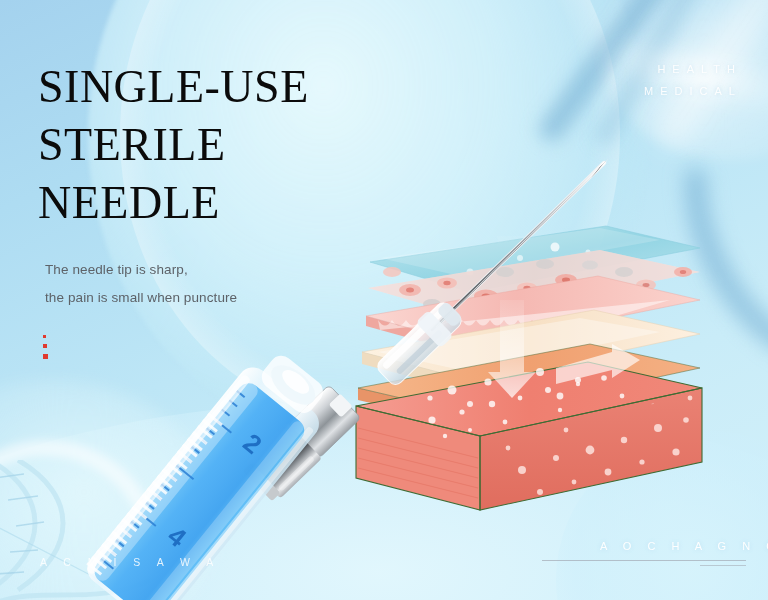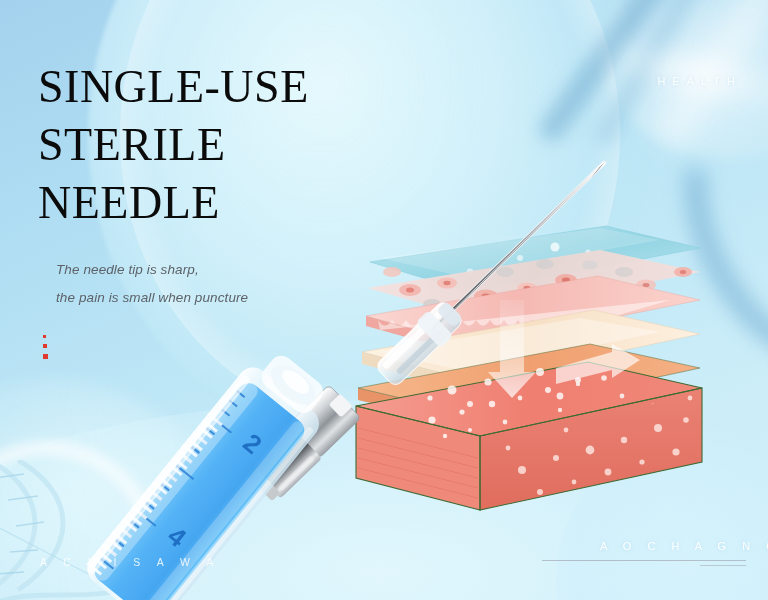--- a/index.html
+++ b/index.html
@@ -104,32 +104,32 @@
     pointer-events:none;opacity:.85;filter:blur(.6px);
   }
 
   
   .title{
     position:absolute;left:38px;top:58px;width:330px;
     color:#0b0b0b;font-size:46px;line-height:58px;
     font-weight:300;letter-spacing:.5px;white-space:pre-line;font-family:Liberation Serif, serif;
   }
   .subtitle{
-    position:absolute;left:56px;top:256px;width:320px;
+    position:absolute;left:45px;top:256px;width:320px;
     color:#5d6268;font-size:13.5px;line-height:28px;
-    font-weight:400;white-space:pre-line;letter-spacing:.1px;font-style:italic;
+    font-weight:400;white-space:pre-line;letter-spacing:.1px;
   }
   .dots{position:absolute;left:43px;top:335px;}
   .dots i{display:block;background:#e03a2f;margin-bottom:6px;}
   .dots i:nth-child(1){width:3px;height:3px;}
   .dots i:nth-child(2){width:4px;height:4px;}
   .dots i:nth-child(3){width:5px;height:5px;}
 
   .brand-tr{
-    position:absolute;right:26px;top:70px;text-align:right;
+    position:absolute;right:26px;top:58px;text-align:right;
     color:rgba(255,255,255,.92);font-size:11px;line-height:22px;
     letter-spacing:7px;font-weight:400;
     text-shadow:0 0 4px rgba(160,205,230,.5);
   }
   .brand-tr div{white-space:nowrap;}
 
   .brand-br{
     position:absolute;left:600px;top:540px;
     color:rgba(255,255,255,.95);font-size:11px;
     letter-spacing:6.5px;font-weight:400;white-space:nowrap;
@@ -503,20 +503,21 @@
 the pain is small when puncture</div>
 
   <div class="dots">
     <i></i>
     <i></i>
     <i></i>
   </div>
 
   <div class="brand-tr">
     <div>HEALTH</div>
+    <div>MEDICAL</div>
   </div>
 
   <div class="brand-br">A O C H A G N G</div>
   <div class="rule-br"></div>
   <div class="rule-br2"></div>
 
   <div class="brand-bl">A C M I S A W A</div>
 </div>
 
 </body></html>

